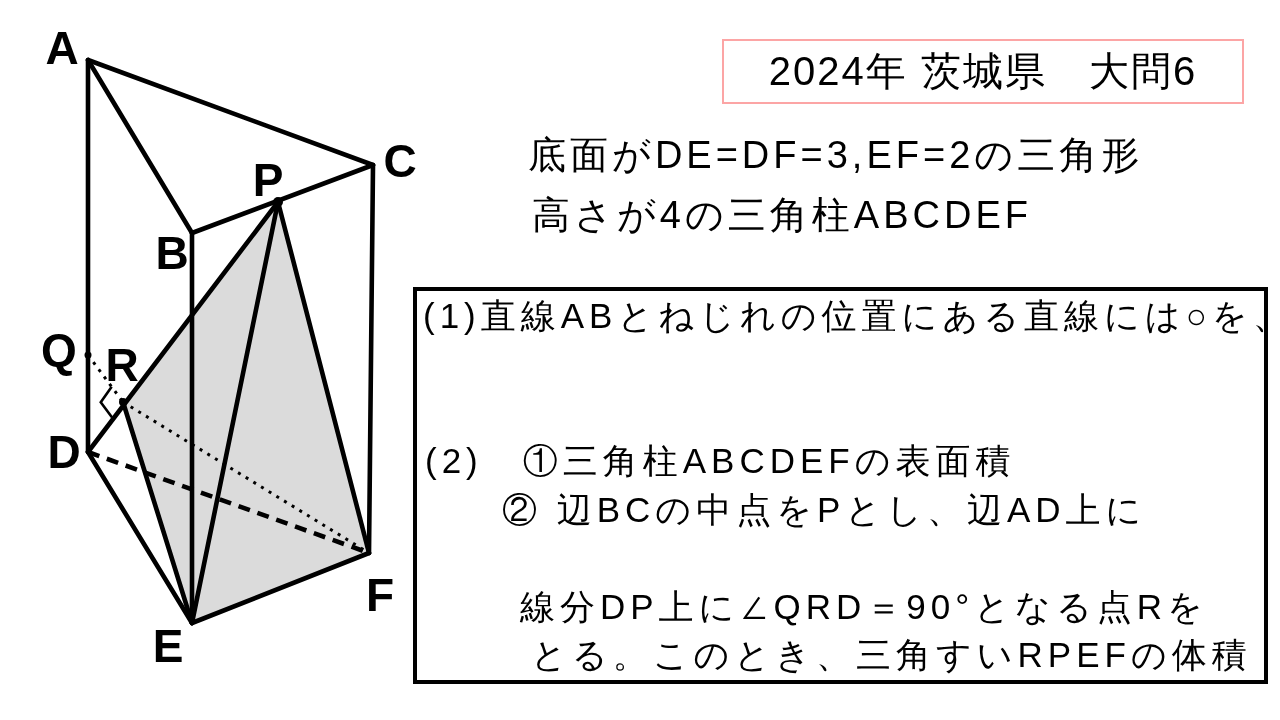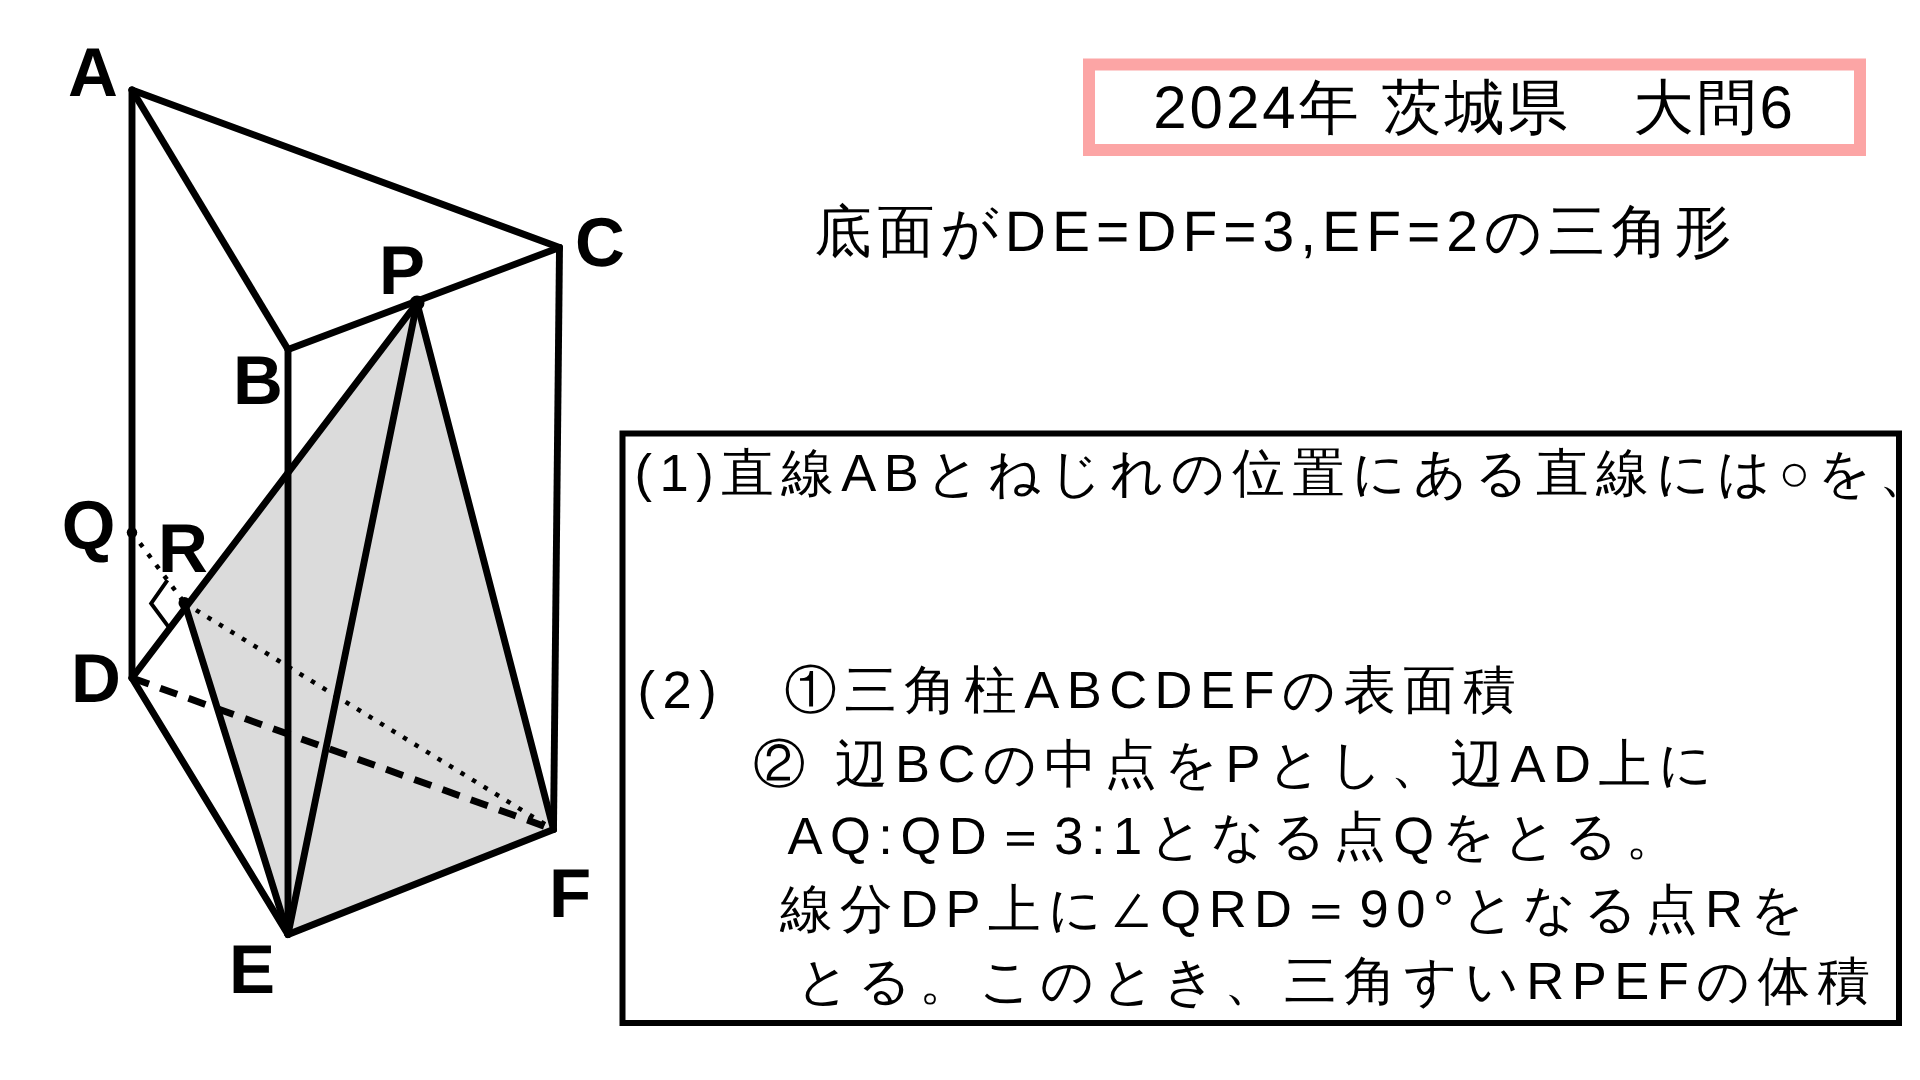--- a/index.html
+++ b/index.html
@@ -14,28 +14,28 @@
   #fig-svg line{stroke:#000;}
   .e-solid {stroke-width:4.6;stroke-linecap:round;}
   .e-dashed{stroke-width:4.6;stroke-dasharray:12 8;stroke-linecap:butt;}
   .e-dotted{stroke-width:3;stroke-dasharray:3 6;stroke-linecap:butt;}
   .vlabel{font-family:"Liberation Sans",sans-serif;font-weight:bold;font-size:46px;fill:#000;text-anchor:middle;}
   .ra-mark{fill:none;stroke:#000;stroke-width:2.6;}
 
   
   .title-box{
     position:absolute;left:722px;top:39px;width:522px;height:65px;
-    border:8px solid #fca5a5;box-sizing:border-box;
+    border:2px solid #fca5a5;box-sizing:border-box;
     display:flex;align-items:center;justify-content:center;
     font-size:40px;letter-spacing:2px;white-space:nowrap;
   }
 
   
   .subtitle-line{
-    position:absolute;font-size:38px;line-height:42px;letter-spacing:4px;white-space:nowrap;margin-left:15px;
+    position:absolute;font-size:38px;line-height:42px;letter-spacing:4px;white-space:nowrap;
   }
   .subtitle-1{left:528px;top:134px;}
   .subtitle-2{left:532px;top:194px;}
 
   
   .problem-box{
     position:absolute;left:413px;top:287px;width:855px;height:397px;
     border:4px solid #000;box-sizing:border-box;background:#fff;
   }
   .pline{
@@ -77,23 +77,23 @@
       <text x="268" y="180" class="vlabel" dominant-baseline="central">P</text>
       <text x="59" y="350" class="vlabel" dominant-baseline="central">Q</text>
       <text x="122" y="365" class="vlabel" dominant-baseline="central">R</text>
     </svg>
 
   <div class="title-box">
     <span>2024年 茨城県　大問6</span>
   </div>
 
   <div class="subtitle-line subtitle-1">底面がDE=DF=3,EF=2の三角形</div>
+  <div class="subtitle-line subtitle-2">高さが4の三角柱ABCDEF</div>
 
   <div class="problem-box">
     <div class="pline" style="left: 6px; top: 5px;">(1)直線ABとねじれの位置にある直線には○を、</div>
     <div class="pline" style="left: 8px; top: 150px;">(2)　①三角柱ABCDEFの表面積</div>
     <div class="pline" style="left: 85px; top: 199px;">② 辺BCの中点をPとし、辺AD上に</div>
-    <div class="pline" style="left: 108px; top: 247px;">AQ:QD＝3:1となる点Qをとる。</div>
     <div class="pline" style="left: 103px; top: 296px;">線分DP上に∠QRD＝90°となる点Rを</div>
     <div class="pline" style="left: 114px; top: 344px;">とる。このとき、三角すいRPEFの体積</div>
   </div>
 
 </div>
 
 </body></html>

